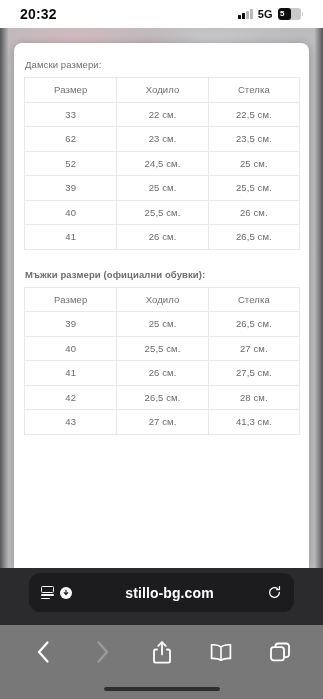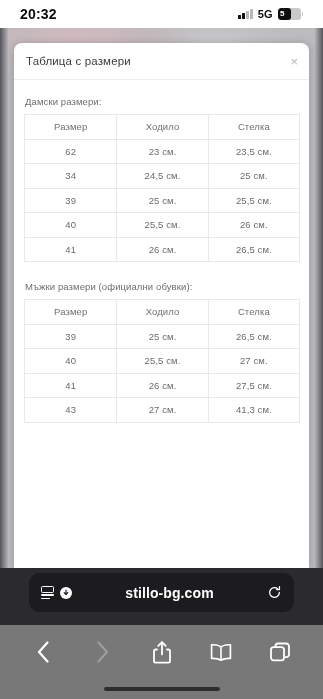--- a/index.html
+++ b/index.html
@@ -68,21 +68,21 @@
   .modal-close {
     position:absolute; right:11px; top:50%; transform:translateY(-50%);
     font-size:13px; line-height:1; color:#b4b4b4; cursor:pointer;
     font-family:"Liberation Sans", sans-serif;
   }
   .modal-body { padding:16px 10px 10px 10px; }
 
   .sec-title {
     font-size:9.5px; color:#6e6e6e; margin:0 0 7px 1px; letter-spacing:.1px;
   }
-  .sec-title.second { margin-top:19px; }
+  .sec-title.second { margin-top:19px;font-weight:bold; }
 
   table.size {
     width:276px; border-collapse:collapse; table-layout:fixed;
     border:1px solid #e8e9ea;
   }
   table.size th, table.size td {
     border:1px solid #e8e9ea;
     text-align:center; color:#6b6b6b;
     font-size:9.5px; font-weight:normal;
     height:24.5px; letter-spacing:.1px;
@@ -167,49 +167,50 @@
       </div>
     </div>
   </div>
 
   <div class="page-bg"></div>
   <div class="page-side left"></div>
   <div class="page-side right"></div>
   <div class="page-dim"></div>
 
   <div class="modal">
-    <div class="modal-head">
-      <div class="modal-title">Таблица с размери</div>
-      <div class="modal-close">×</div>
-    </div>
 
     <div class="modal-body">
 
       <div class="sec-title">Дамски размери:</div>
       <table class="size">
         <colgroup>
             <col class="c1">
             <col class="c2">
             <col class="c3">
           </colgroup>
         <thead>
           <tr>
             <th>Размер</th>
             <th>Ходило</th>
             <th>Стелка</th>
           </tr>
         </thead>
         <tbody>
           <tr>
+            <td>33</td>
+            <td>22 см.</td>
+            <td>22,5 см.</td>
+          </tr>
+          <tr>
             <td>62</td>
             <td>23 см.</td>
             <td>23,5 см.</td>
           </tr>
           <tr>
-            <td>34</td>
+            <td>52</td>
             <td>24,5 см.</td>
             <td>25 см.</td>
           </tr>
           <tr>
             <td>39</td>
             <td>25 см.</td>
             <td>25,5 см.</td>
           </tr>
           <tr>
             <td>40</td>
@@ -246,20 +247,25 @@
           </tr>
           <tr>
             <td>40</td>
             <td>25,5 см.</td>
             <td>27 см.</td>
           </tr>
           <tr>
             <td>41</td>
             <td>26 см.</td>
             <td>27,5 см.</td>
+          </tr>
+          <tr>
+            <td>42</td>
+            <td>26,5 см.</td>
+            <td>28 см.</td>
           </tr>
           <tr>
             <td>43</td>
             <td>27 см.</td>
             <td>41,3 см.</td>
           </tr>
         </tbody>
       </table>
 
     </div>

